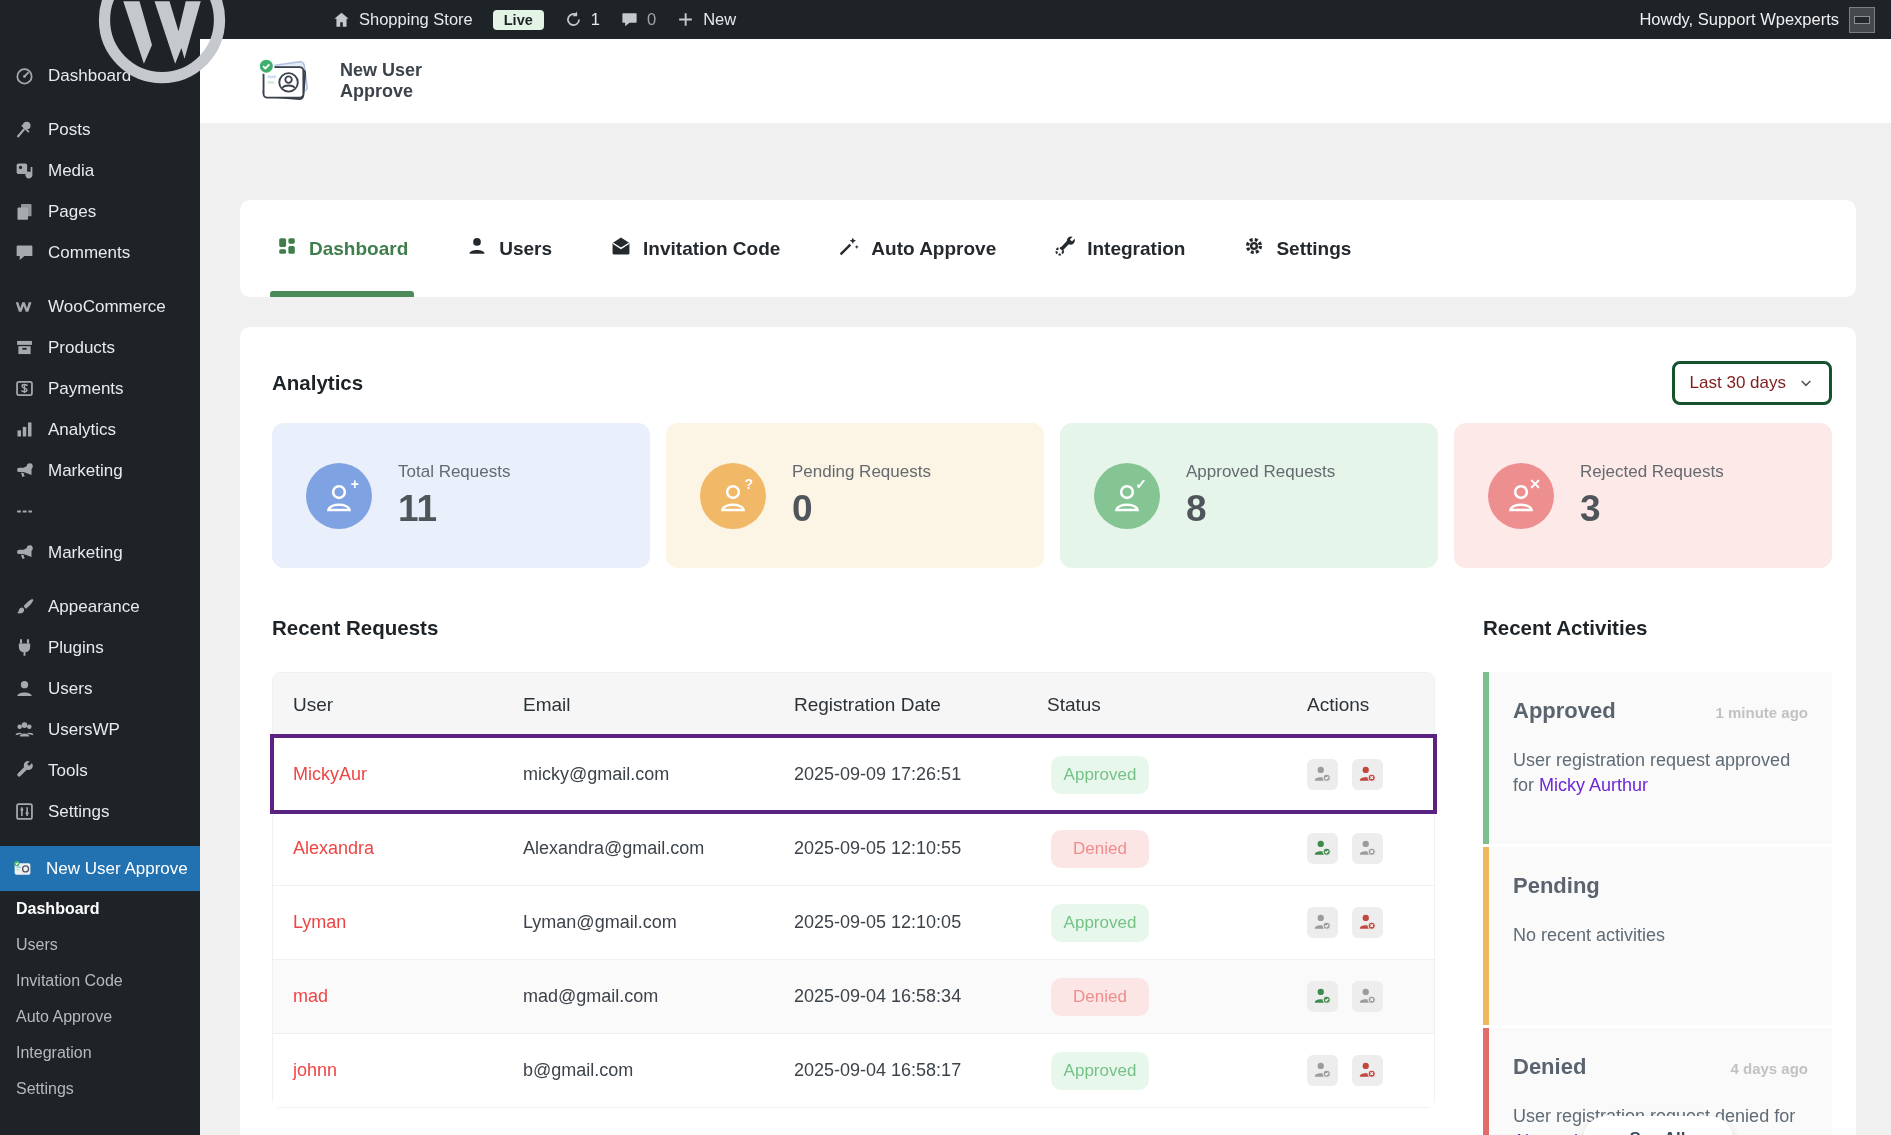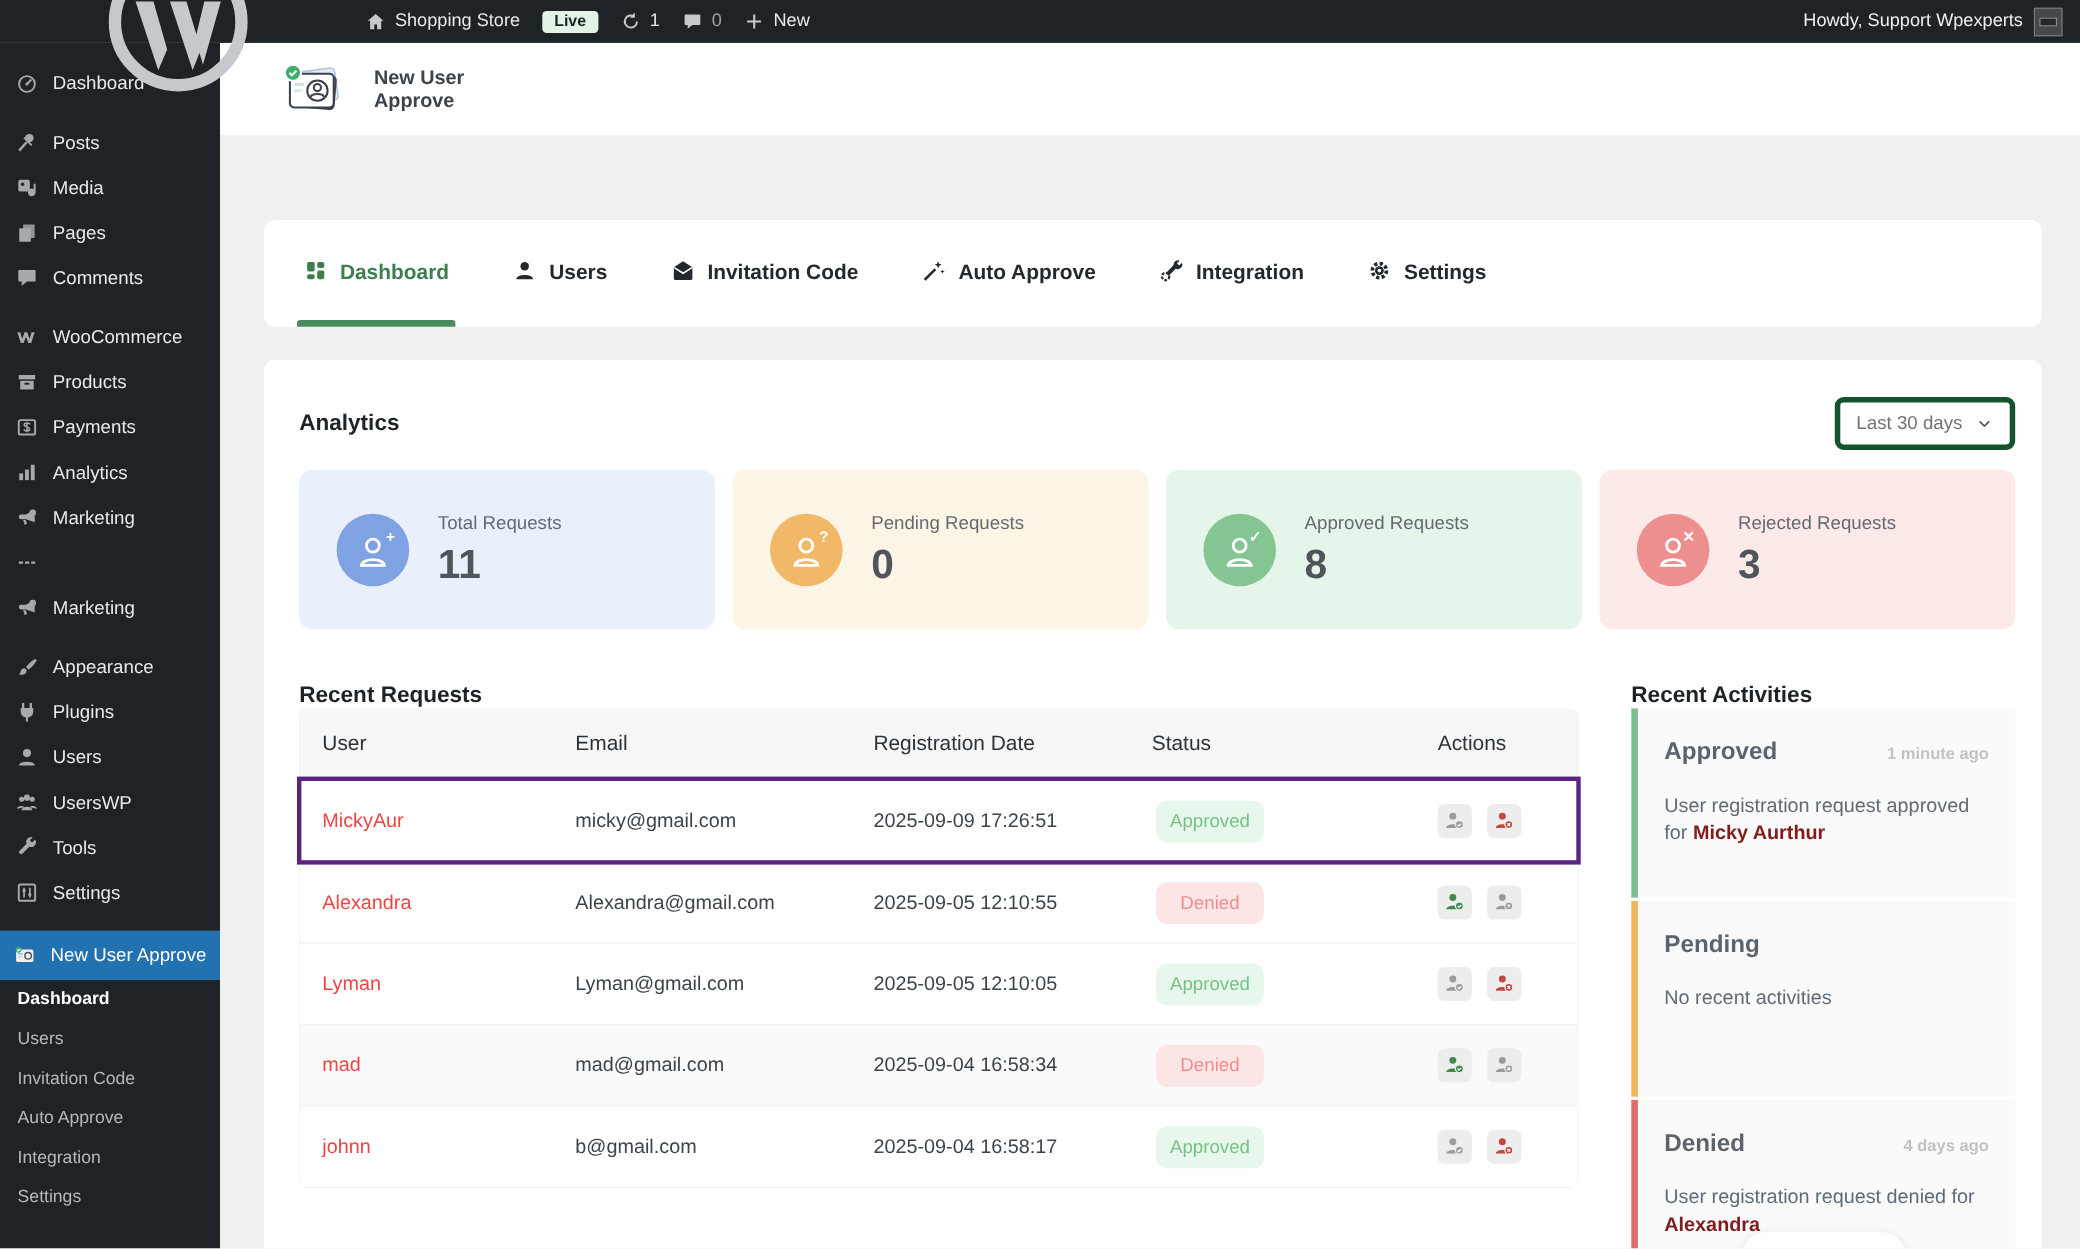--- a/index.html
+++ b/index.html
@@ -49,41 +49,41 @@
   .tab svg { width:22px; height:22px; }
   .tab.active { color:#3e7e4c; }
   .tab.active::after { content:""; position:absolute; left:-6px; right:-6px; bottom:0;
     height:6px; background:#4b8a59; border-radius:3px 3px 0 0; }
 
   
   .main-card { margin-top:30px; background:#fff; border-radius:10px; height:880px;
     padding:34px 24px 0 32px; }
   .analytics-head { display:flex; justify-content:space-between; align-items:center; }
   h2.sec-title { font-size:20.5px; font-weight:700; color:#1d2327; }
-  .range-select { display:flex; align-items:center; gap:12px; border:5px solid #14532d;
-    border-radius:8px; padding:9px 15px; font-size:17px; color:#737373; background:#fff; cursor:pointer; }
+  .range-select { display:flex; align-items:center; gap:12px; border:3px solid #14532d;
+    border-radius:8px; padding:9px 15px; font-size:17px; color:#7f1d1d; background:#fff; cursor:pointer; }
   .range-select svg { width:16px; height:16px; color:#50575e; }
 
   .stat-row { display:flex; gap:16px; margin-top:18px; }
   .stat-card { width:378px; height:145px; border-radius:12px; display:flex; align-items:center;
     padding-left:34px; gap:26px; }
   .stat-card.c0 { background:#e9effb; } .stat-card.c0 .stat-circle { background:#7ea2e2; }
   .stat-card.c1 { background:#fcf4e4; } .stat-card.c1 .stat-circle { background:#f1b967; }
   .stat-card.c2 { background:#e6f5e9; } .stat-card.c2 .stat-circle { background:#85c493; }
   .stat-card.c3 { background:#fce9e8; } .stat-card.c3 .stat-circle { background:#ee8f8f; }
   .stat-circle { width:66px; height:66px; border-radius:50%; position:relative;
     display:flex; align-items:center; justify-content:center; flex:0 0 auto; }
   .stat-circle svg { width:36px; height:36px; margin-top:4px; }
   .stat-sym { position:absolute; top:13px; right:13px; color:#fff; font-size:14px; font-weight:700; }
   .stat-label { font-size:17px; color:#646a70; }
   .stat-value { font-size:37px; font-weight:700; color:#50555b; margin-top:6px; }
 
   .lower { display:flex; gap:48px; margin-top:48px; }
   .req-col { width:1163px; }
-  .req-col h2, .act-col h2 { margin-bottom:0; }
+  .req-col h2, .act-col h2 { margin-bottom:32px; }
 
   .table { border:1px solid #eef0f1; border-radius:8px; background:#fff; }
   .thead, .trow { display:grid; grid-template-columns:250px 271px 253px 260px 1fr; align-items:center; }
   .thead { background:#f6f6f7; height:64px; font-size:19px; color:#2c3338; font-weight:400;
     border-radius:8px 8px 0 0; }
   .th:first-child, .td.user { padding-left:20px; }
   .trow { height:74px; font-size:18px; color:#3c434a; border-top:1px solid #f0f0f1; background:#fff; }
   .trow.striped { background:#fafafa; }
   .trow.highlighted { outline:4px solid #5a2382; outline-offset:-1px; position:relative; z-index:2; }
   .user-link { color:#ef4444; cursor:pointer; }
@@ -100,21 +100,21 @@
   
   .act-col { width:349px; position:relative; }
   .activity { background:#fafafa; border-left:6px solid #ccc; padding:26px 24px; margin-bottom:3px; }
   .activity.a-approved { border-left-color:#7cbf8c; height:172px; }
   .activity.a-pending  { border-left-color:#f0b85c; height:178px; }
   .activity.a-denied   { border-left-color:#e06c6c; height:190px; }
   .act-head { display:flex; justify-content:space-between; align-items:baseline; }
   .act-status { font-size:22px; font-weight:700; color:#5a646e; }
   .act-time { font-size:15px; color:#c2c2c2;font-weight:bold; }
   .act-body { margin-top:24px; font-size:18px; color:#5f6b76; line-height:1.38; }
-  .act-name { color:#7f1d1d;font-weight:bold; }
+  .act-name { color:#6d28d9; }
   .see-all { position:absolute; left:50%; transform:translateX(-50%); top:500px; width:150px;
     height:46px; border-radius:23px; background:#fff; box-shadow:0 3px 10px rgba(0,0,0,.14);
     display:flex; align-items:center; justify-content:center; font-size:17px; font-weight:600;
     color:#3f4a5a; z-index:3; cursor:pointer; }
 </style>
 </head>
 <body>
 
 <svg width="0" height="0" style="position:absolute">
   <defs>

